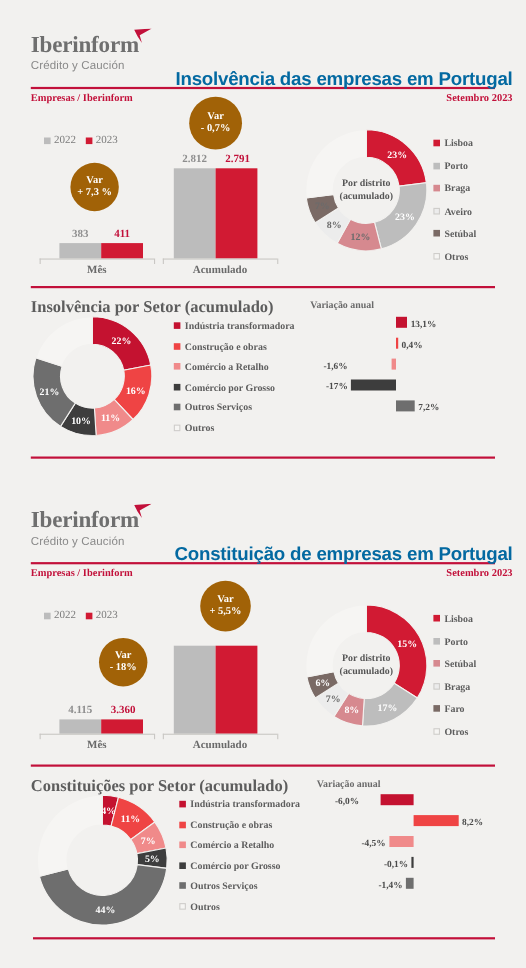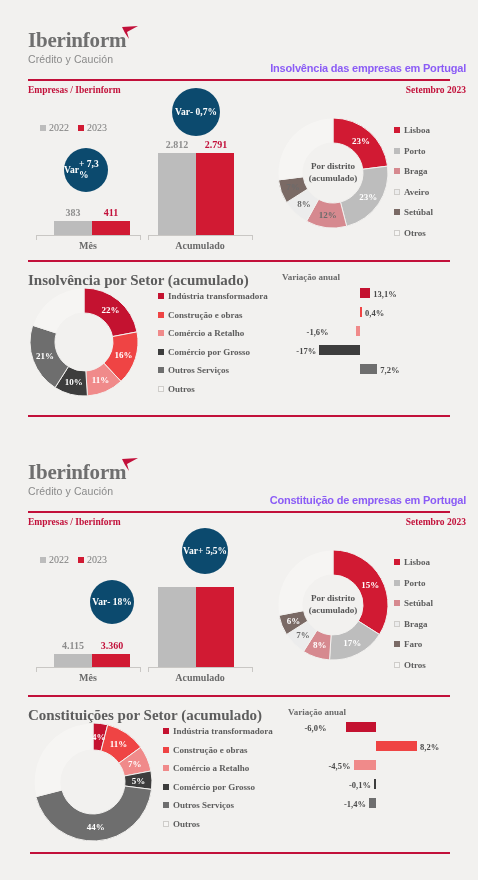--- a/index.html
+++ b/index.html
@@ -26,21 +26,21 @@
     margin-top:2px;
   }
   .logo-swoosh { position:absolute; right:-13px; top:-4px; }
 
   .head-rule {
     position:absolute; height:2px; background:#c2103a;
   }
   .head-title {
     position:absolute; right:12px;
     font-family:"Liberation Sans", sans-serif;
-    font-size:11px; font-weight:700; color:#8b5cf6;
+    font-size:17px; font-weight:700; color:#0369a1;
     letter-spacing:-.2px;
   }
   .sub-left, .sub-right {
     position:absolute;
     font-family:"Liberation Serif", serif;
     font-size:9.5px; font-weight:700; color:#c2103a;
   }
   .sub-right { right:12px; }
 
   
@@ -60,22 +60,22 @@
   .v2022 { color:#8d8d8d; }
   .v2023 { color:#c2103a; }
   .grouplab {
     position:absolute; font-family:"Liberation Serif", serif;
     font-size:10px; font-weight:700; color:#6a6a6a; text-align:center;
     white-space:nowrap;
   }
 
   .varbubble {
     position:absolute; border-radius:50%;
-    background:#0c4a6e; color:#fff;
-    display:flex; flex-direction:row; align-items:center; justify-content:center;
+    background:#a16207; color:#fff;
+    display:flex; flex-direction:column; align-items:center; justify-content:center;
     font-family:"Liberation Serif", serif; font-weight:700; line-height:1.15;
   }
   .varbubble .vb-t { font-size:9.5px; }
   .varbubble .vb-v { font-size:9.5px; }
 
   
   .donut { position:absolute; }
   .donut-center {
     position:absolute; inset:0; display:flex; flex-direction:column;
     align-items:center; justify-content:center; pointer-events:none;
@@ -269,21 +269,21 @@
         <span class="t">Outros</span>
       </div>
     </div>
 
   <div class="vbars" id="d1-var" style="left:282px; top:288px; width:168px; height:100px;">
       <div class="vbar" style="top: 0px; width: 10.32px; background: rgb(196, 18, 48); left: 78px;"></div>
       <div class="vtxt" style="top: 0.5px; left: 91.32px;">13,1%</div>
       <div class="vbar" style="top: 19px; width: 2px; background: rgb(239, 68, 68); left: 78px;"></div>
       <div class="vtxt" style="top: 19.5px; left: 83px;">0,4%</div>
       <div class="vbar" style="top: 38px; width: 3.84px; background: rgb(240, 138, 138); left: 74.16px;"></div>
-      <div class="vtxt" style="top: 38.5px; left: 0px; width: 71.16px; text-align: center;">-1,6%</div>
+      <div class="vtxt" style="top: 38.5px; left: 12px; width: 71.16px; text-align: left;">-1,6%</div>
       <div class="vbar" style="top: 57px; width: 40.8px; background: rgb(61, 61, 61); left: 37.2px;"></div>
       <div class="vtxt" style="top: 57.5px; left: 0px; width: 34.2px; text-align: right;">-17%</div>
       <div class="vbar" style="top: 76px; width: 17.28px; background: rgb(110, 110, 110); left: 78px;"></div>
       <div class="vtxt" style="top: 76.5px; left: 98.28px;">7,2%</div>
     </div>
 
   <div class="divider" style="left:28px; top:415px; width:422px;"></div>
 </div>
 
 <div class="panel">

